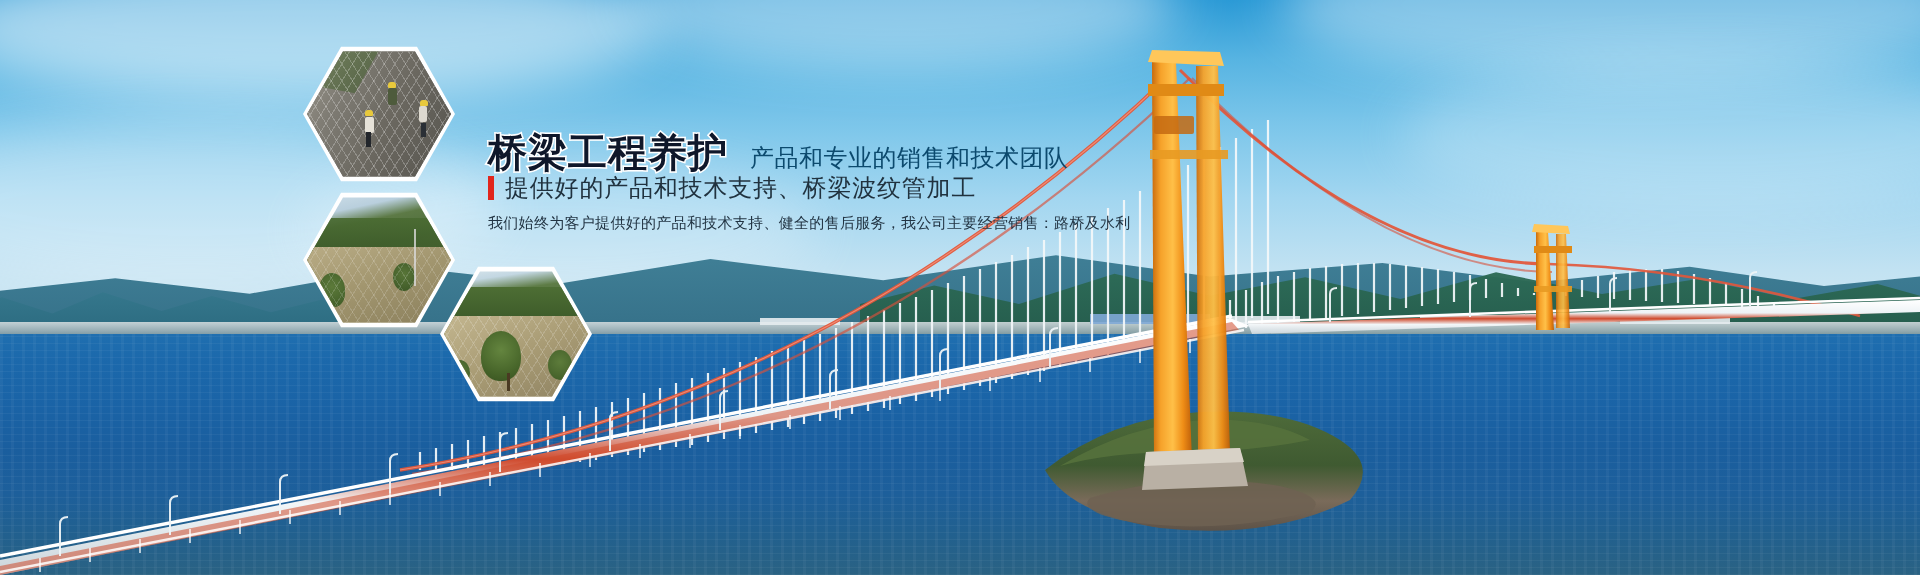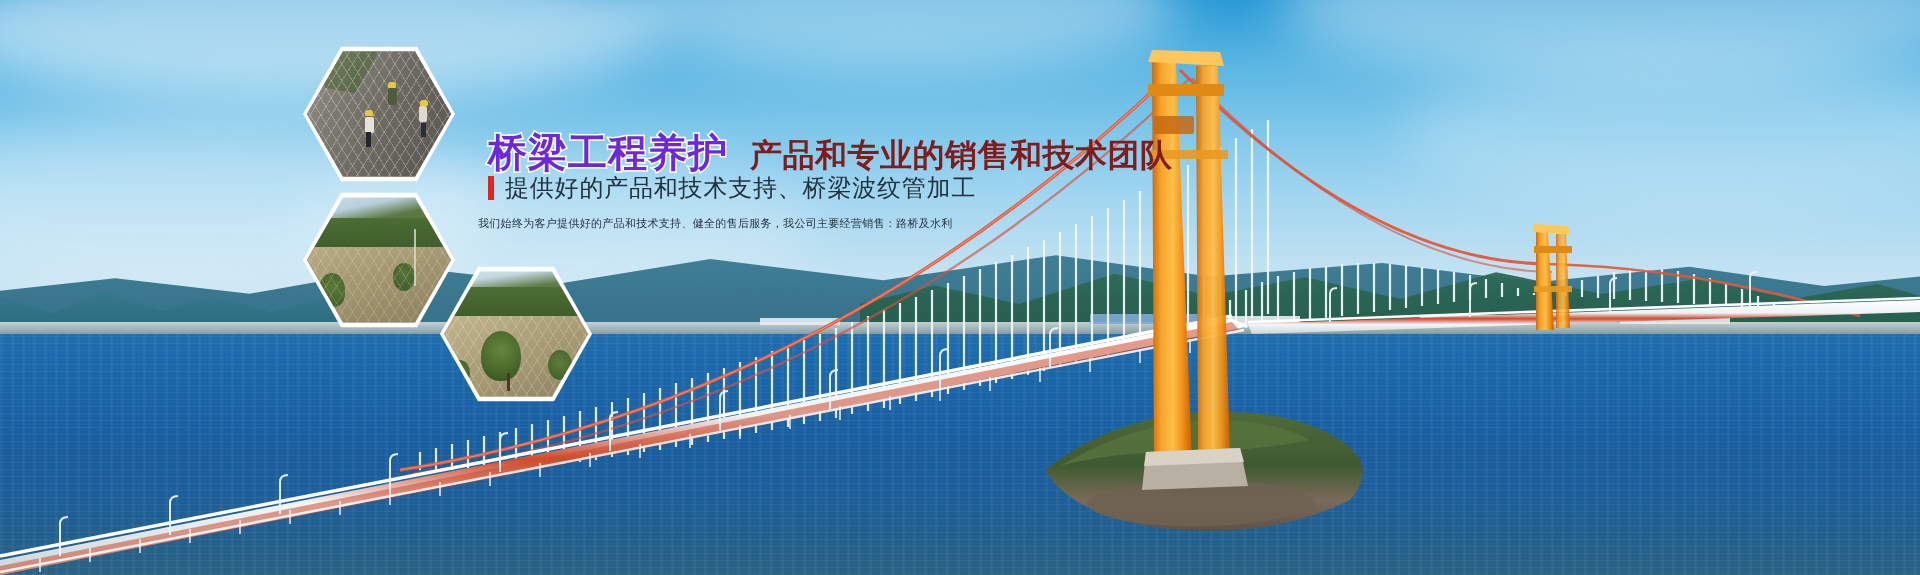--- a/index.html
+++ b/index.html
@@ -99,41 +99,41 @@
 
   
   .txt { position: absolute; z-index: 50; }
 
   .headline {
     left: 488px; top: 126px;
     display: flex; align-items: baseline; gap: 22px;
     white-space: nowrap;
   }
   .h-main {
-    font-size: 39px; font-weight: bold; color: #6d28d9;
+    font-size: 39px; font-weight: bold; color: #0f172a;
     letter-spacing: 1px;
     -webkit-text-stroke: 3px #ffffff;
     paint-order: stroke fill;
     text-shadow: 0 1px 0 rgba(255,255,255,.6);
   }
   .h-sub {
-    font-size: 32px; font-weight: bold; color: #7f1d1d;
+    font-size: 24px; font-weight: normal; color: #0c4a6e;
     letter-spacing: .5px;
   }
 
   .subline {
     left: 488px; top: 172px;
     display:flex; align-items:center; gap: 11px; white-space: nowrap;
   }
   .redbar { width: 6px; height: 24px; background: #e1261d; display:block; }
   .subline-text { font-size: 24px; color: #20323f; letter-spacing: .8px; }
 
   .para {
-    left: 478px; top: 212px; width: 500px;
-    font-size: 11px; line-height: 22px; color: #223443; letter-spacing: .3px;
+    left: 488px; top: 212px; width: 500px;
+    font-size: 15px; line-height: 22px; color: #223443; letter-spacing: .3px;
   }
   .para div { white-space: nowrap; }
 </style>
 </head>
 <body>
 
 <div id="banner">
 
   <div class="sky2"></div>
   <div class="cloudband" style="left:-60px;top:-50px;width:720px;height:150px;"></div>

